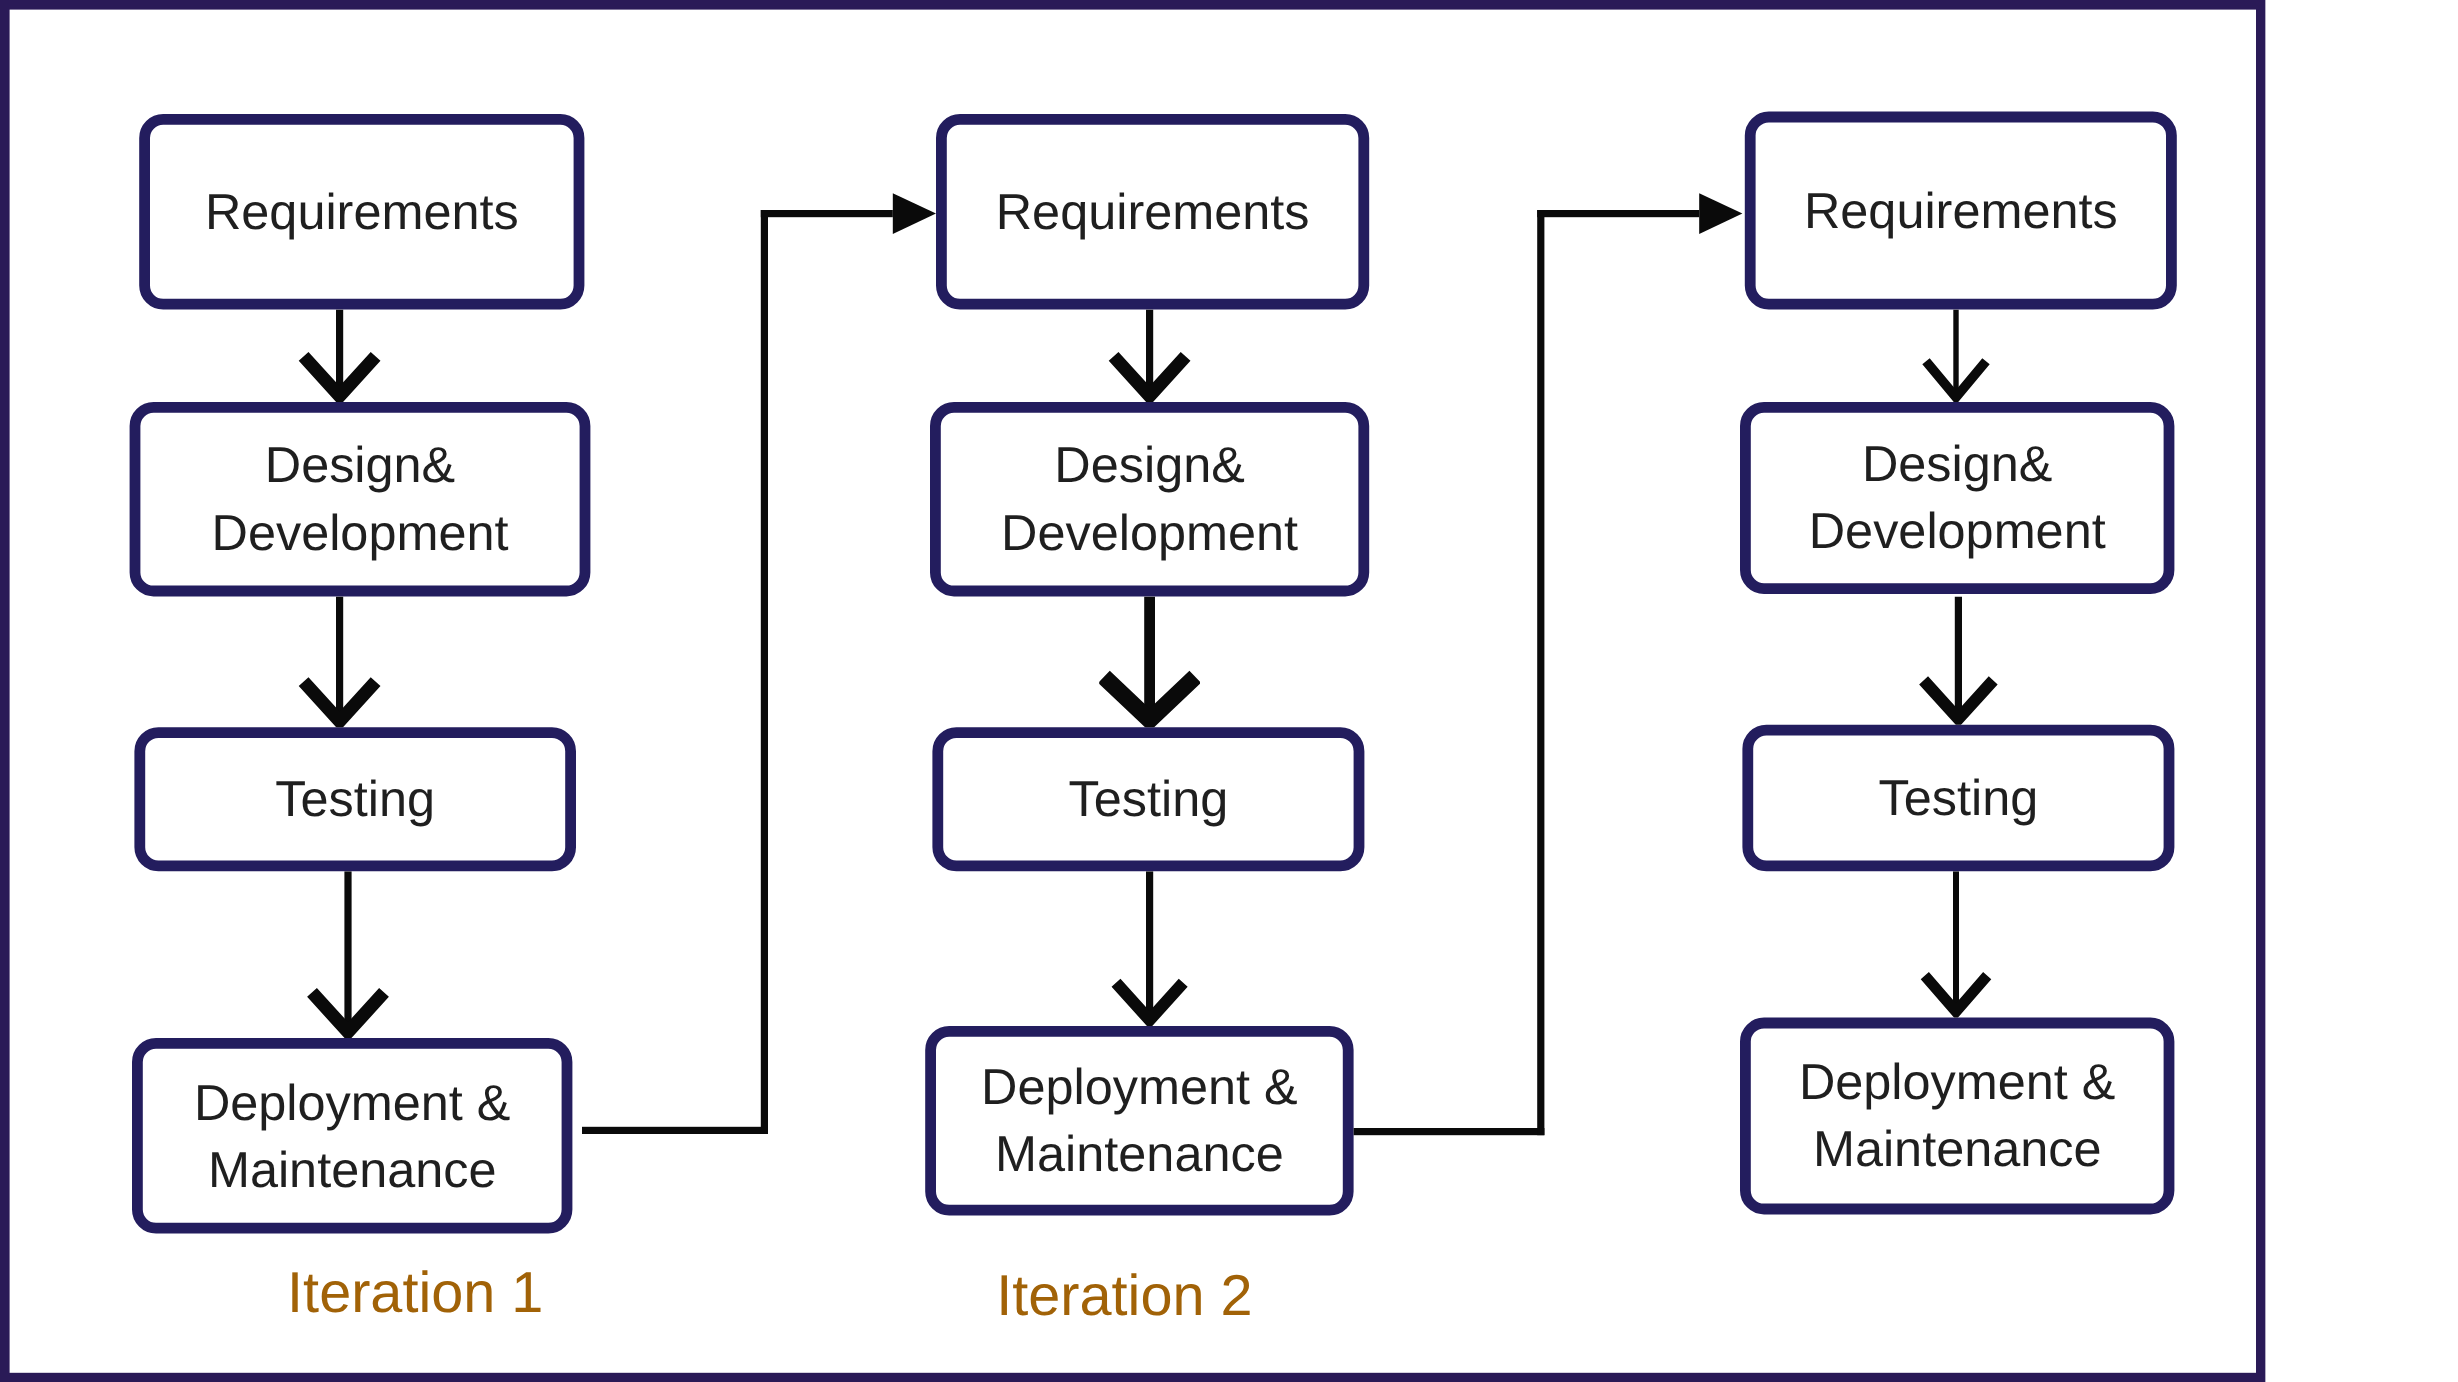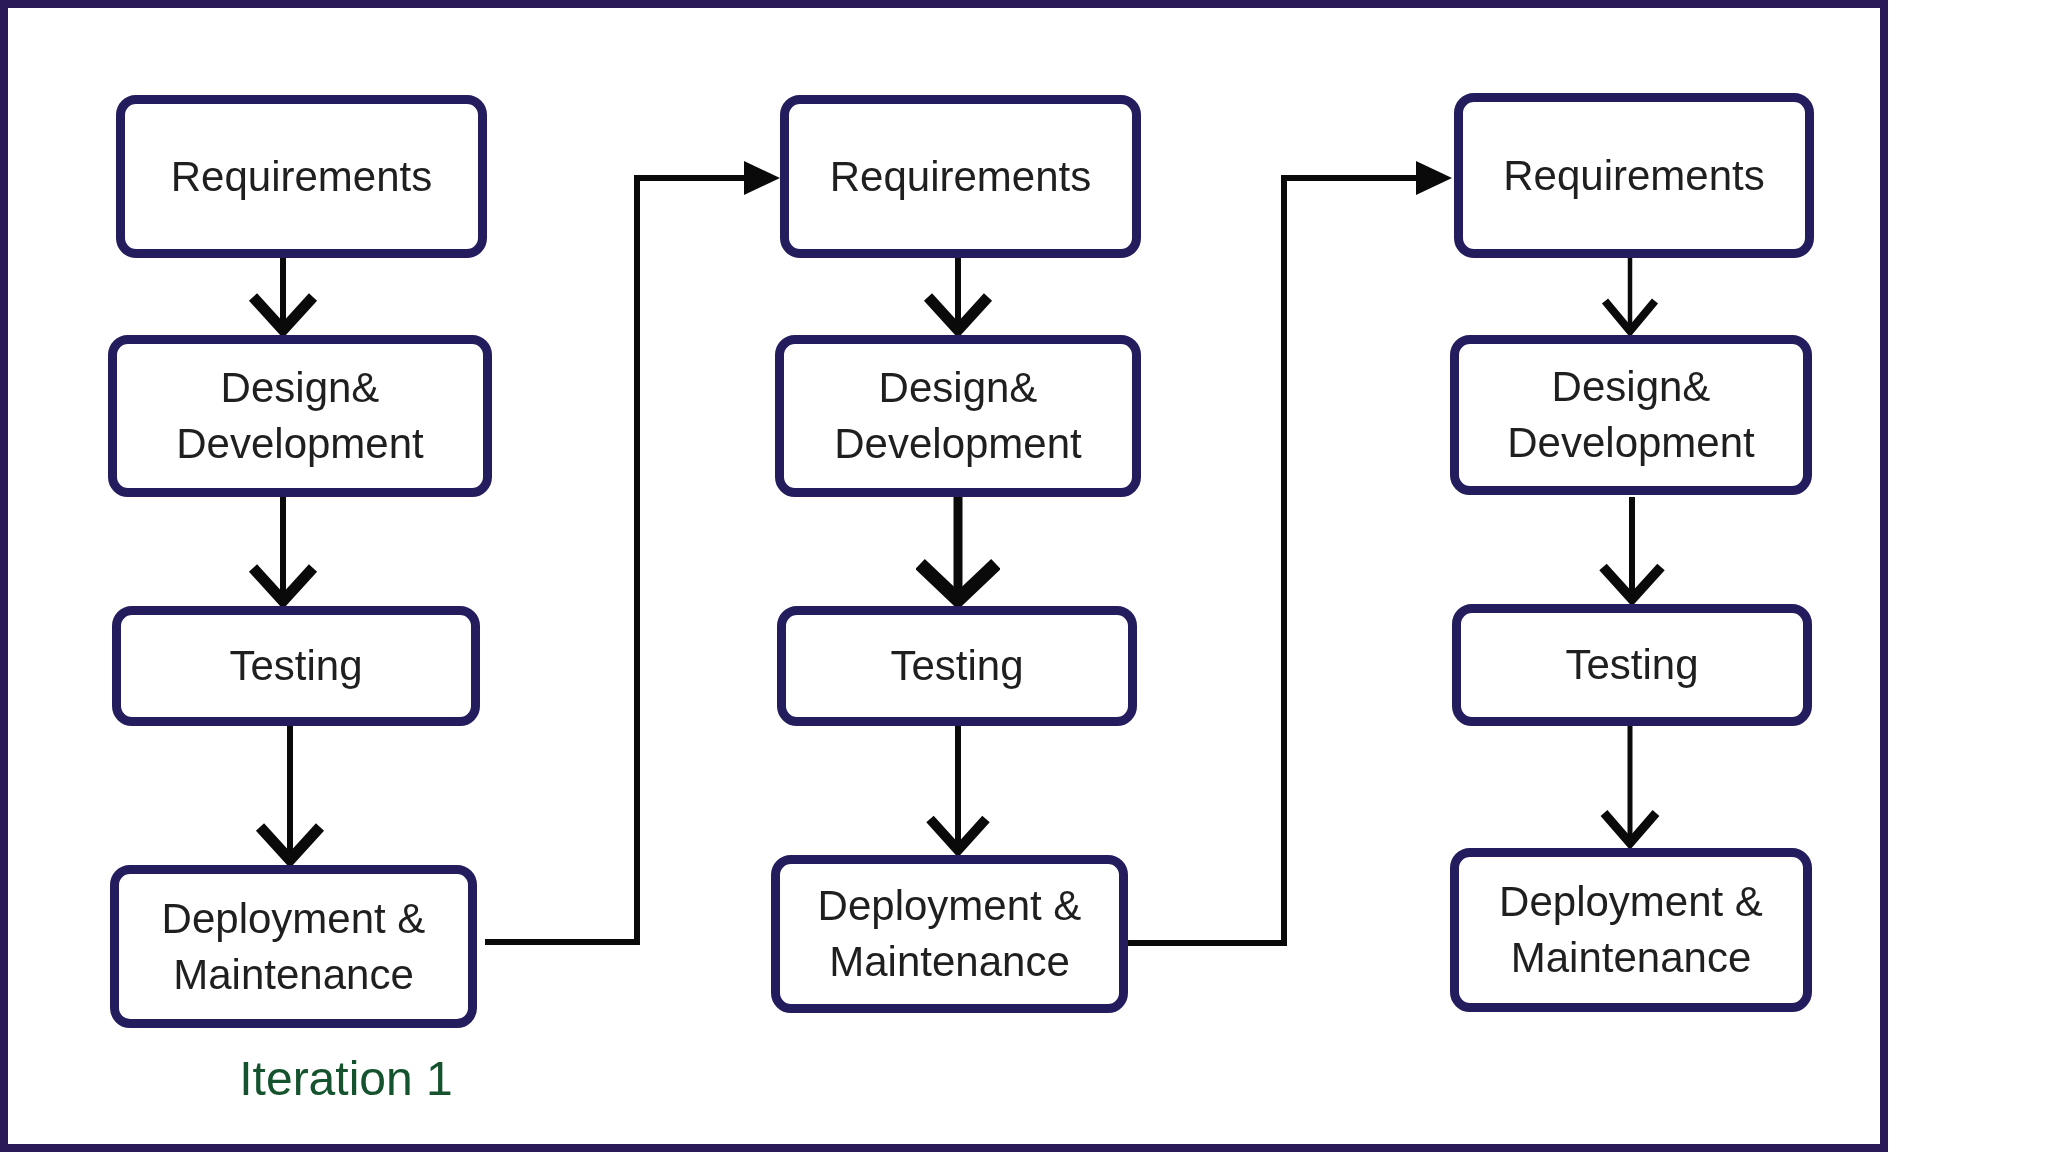--- a/index.html
+++ b/index.html
@@ -13,21 +13,21 @@
   }
   .node{
     position:absolute;box-sizing:border-box;
     border:9px solid #231d5e;border-radius:20px;background:#ffffff;
     display:flex;flex-direction:column;justify-content:center;align-items:center;
     color:#1f1f1f;font-size:42px;line-height:56px;text-align:center;
   }
   .node span{display:block;white-space:nowrap;}
   .iter-label{
     position:absolute;transform:translate(-50%,-50%);
-    color:#14532d;font-size:48px;white-space:nowrap;
+    color:#a16207;font-size:48px;white-space:nowrap;
   }
   .seg{position:absolute;background:#0a0a0a;}
   .tri{
     position:absolute;width:0;height:0;
     border-top:17px solid transparent;border-bottom:17px solid transparent;
     border-left:36px solid #0a0a0a;
   }
   .darrow{position:absolute;}
   .darrow line,.darrow polyline{stroke:#0a0a0a;fill:none;}
 </style>
@@ -130,15 +130,16 @@
   <div class="seg" style="left:634px;top:175px;width:6px;height:770px"></div>
   <div class="seg" style="left:634px;top:175px;width:110px;height:6px"></div>
   <div class="tri" style="left:744px;top:161px"></div>
 
   <div class="seg" style="left:1128px;top:940px;width:159px;height:6px"></div>
   <div class="seg" style="left:1281px;top:175px;width:6px;height:771px"></div>
   <div class="seg" style="left:1281px;top:175px;width:135px;height:6px"></div>
   <div class="tri" style="left:1416px;top:161px"></div>
 
   <div class="iter-label" style="left:346px;top:1078px">Iteration 1</div>
+  <div class="iter-label" style="left:937px;top:1080px">Iteration 2</div>
 
   <div class="frame"></div>
 </div>
 
 </body></html>

